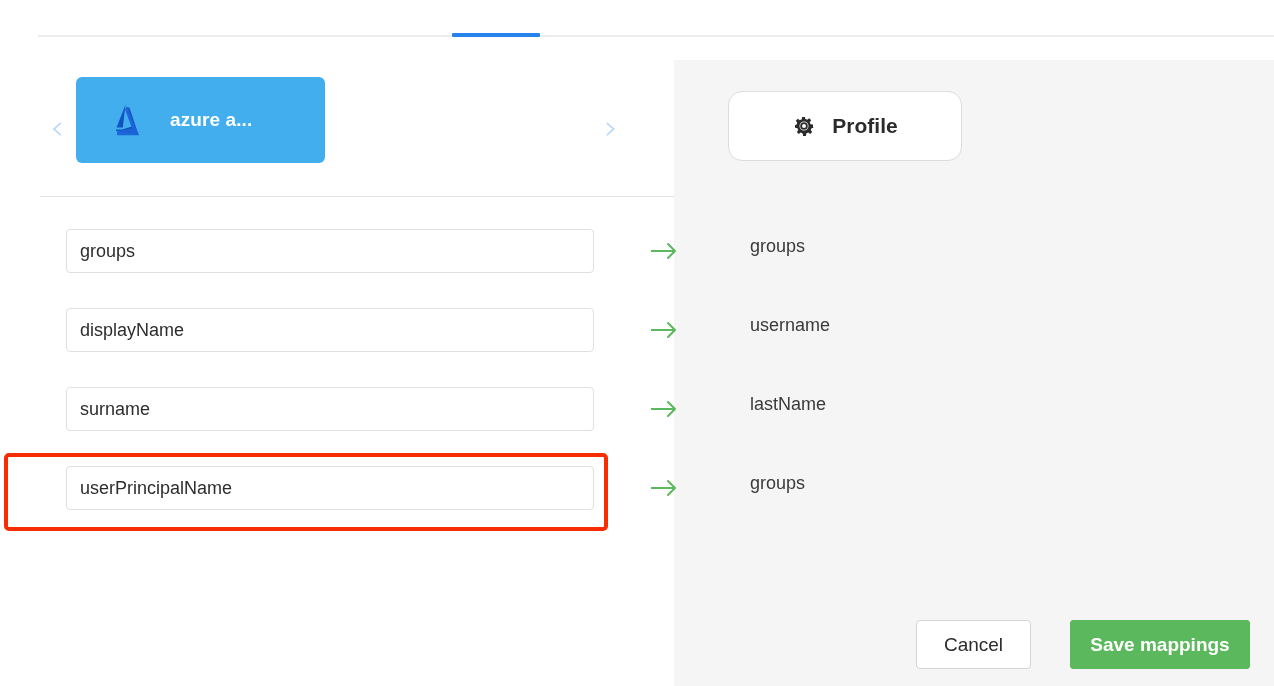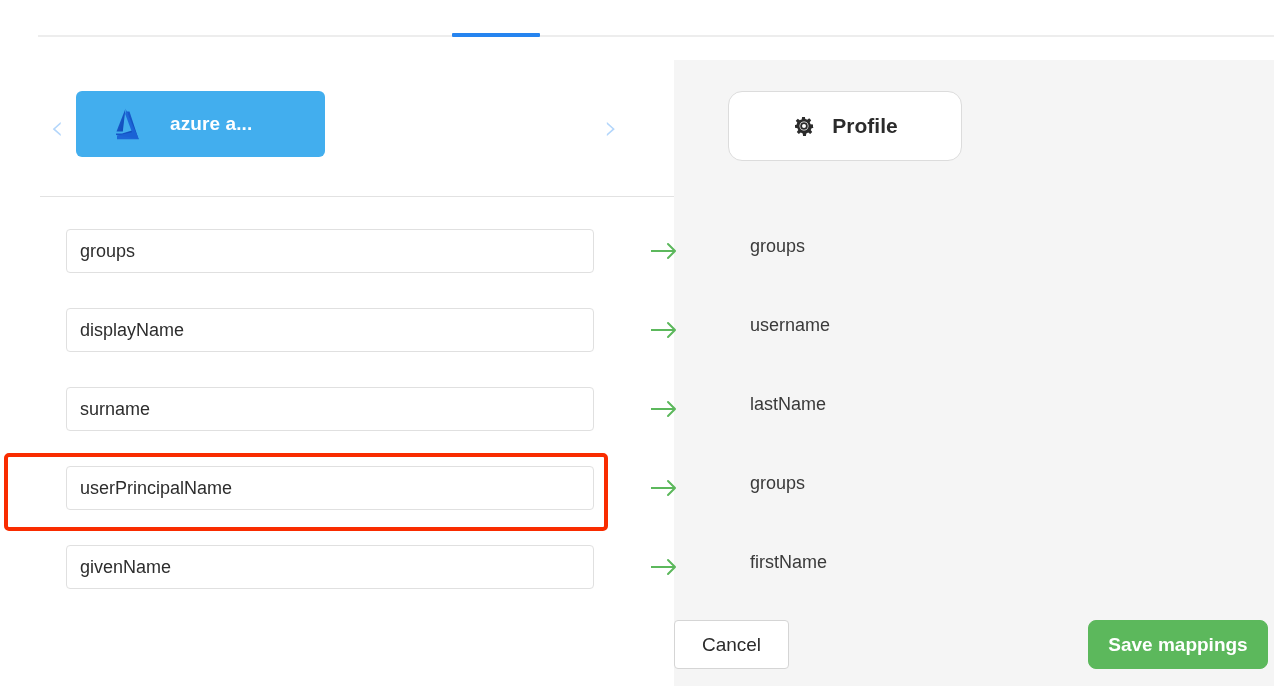--- a/index.html
+++ b/index.html
@@ -59,22 +59,22 @@
     font-family: "DejaVu Sans", sans-serif;
     font-weight: 300;
     cursor: pointer;
     user-select: none;
   }
   .chev-left  { left: 44px; }
   .chev-right { left: 598px; }
 
   .app-tile {
     position: absolute;
-    left: 76px; top: 91px;
-    width: 249px; height: 66px;
+    left: 76px; top: 77px;
+    width: 249px; height: 86px;
     background: #42aeee;
     border-radius: 6px;
     display: flex;
     align-items: center;
     cursor: pointer;
   }
   .app-tile-logo {
     width: 44px; height: 44px;
     margin-left: 32px;
     flex: 0 0 auto;
@@ -176,38 +176,40 @@
     z-index: 5;
   }
 
   
   .footer {
     position: absolute;
     left: 674px; top: 620px;
     width: 600px; height: 66px;
     display: flex;
     align-items: flex-start;
-    justify-content: space-between;
-    padding-right: 6px;
+    justify-content: flex-end;
+    padding-right: 24px;
+    gap: 21px;
   }
   .btn-cancel {
     width: 115px; height: 49px;
     background: #ffffff;
     border: 1px solid #d5d5d5;
     border-radius: 4px;
     font-family: "Liberation Sans", sans-serif;
     font-size: 19px;
     color: #2b2b2b;
     cursor: pointer;
   }
   .btn-save {
+    margin-left: 18px;
     width: 180px; height: 49px;
     background: #5cb85c;
     border: 1px solid #5cb85c;
-    border-radius: 8px;
+    border-radius: 3px;
     font-family: "Liberation Sans", sans-serif;
     font-size: 19px;
     font-weight: bold;
     color: #ffffff;
     cursor: pointer;
   }
 </style>
 </head>
 <body>
 
@@ -291,30 +293,20 @@
       <input class="field-input" type="text" value="userPrincipalName" style="">
       <span class="arrow-cell">
         <svg width="30" height="22" viewBox="0 0 30 22" aria-hidden="true">
           <path d="M2 11 H26" stroke="#5cb85c" stroke-width="2" fill="none"></path>
           <path d="M19 4 L26 11 L19 18" stroke="#5cb85c" stroke-width="2" fill="none" stroke-linecap="round" stroke-linejoin="round"></path>
         </svg>
       </span>
       <span class="target-label">groups</span>
     </div>
 
-    <div class="row">
-      <input class="field-input" type="text" value="givenName" style="">
-      <span class="arrow-cell">
-        <svg width="30" height="22" viewBox="0 0 30 22" aria-hidden="true">
-          <path d="M2 11 H26" stroke="#5cb85c" stroke-width="2" fill="none"></path>
-          <path d="M19 4 L26 11 L19 18" stroke="#5cb85c" stroke-width="2" fill="none" stroke-linecap="round" stroke-linejoin="round"></path>
-        </svg>
-      </span>
-      <span class="target-label">firstName</span>
-    </div>
 
   </div>
 
   <div class="highlight-box"></div>
 
   <div class="footer">
     <button class="btn-cancel">Cancel</button>
     <button class="btn-save">Save mappings</button>
   </div>
 

